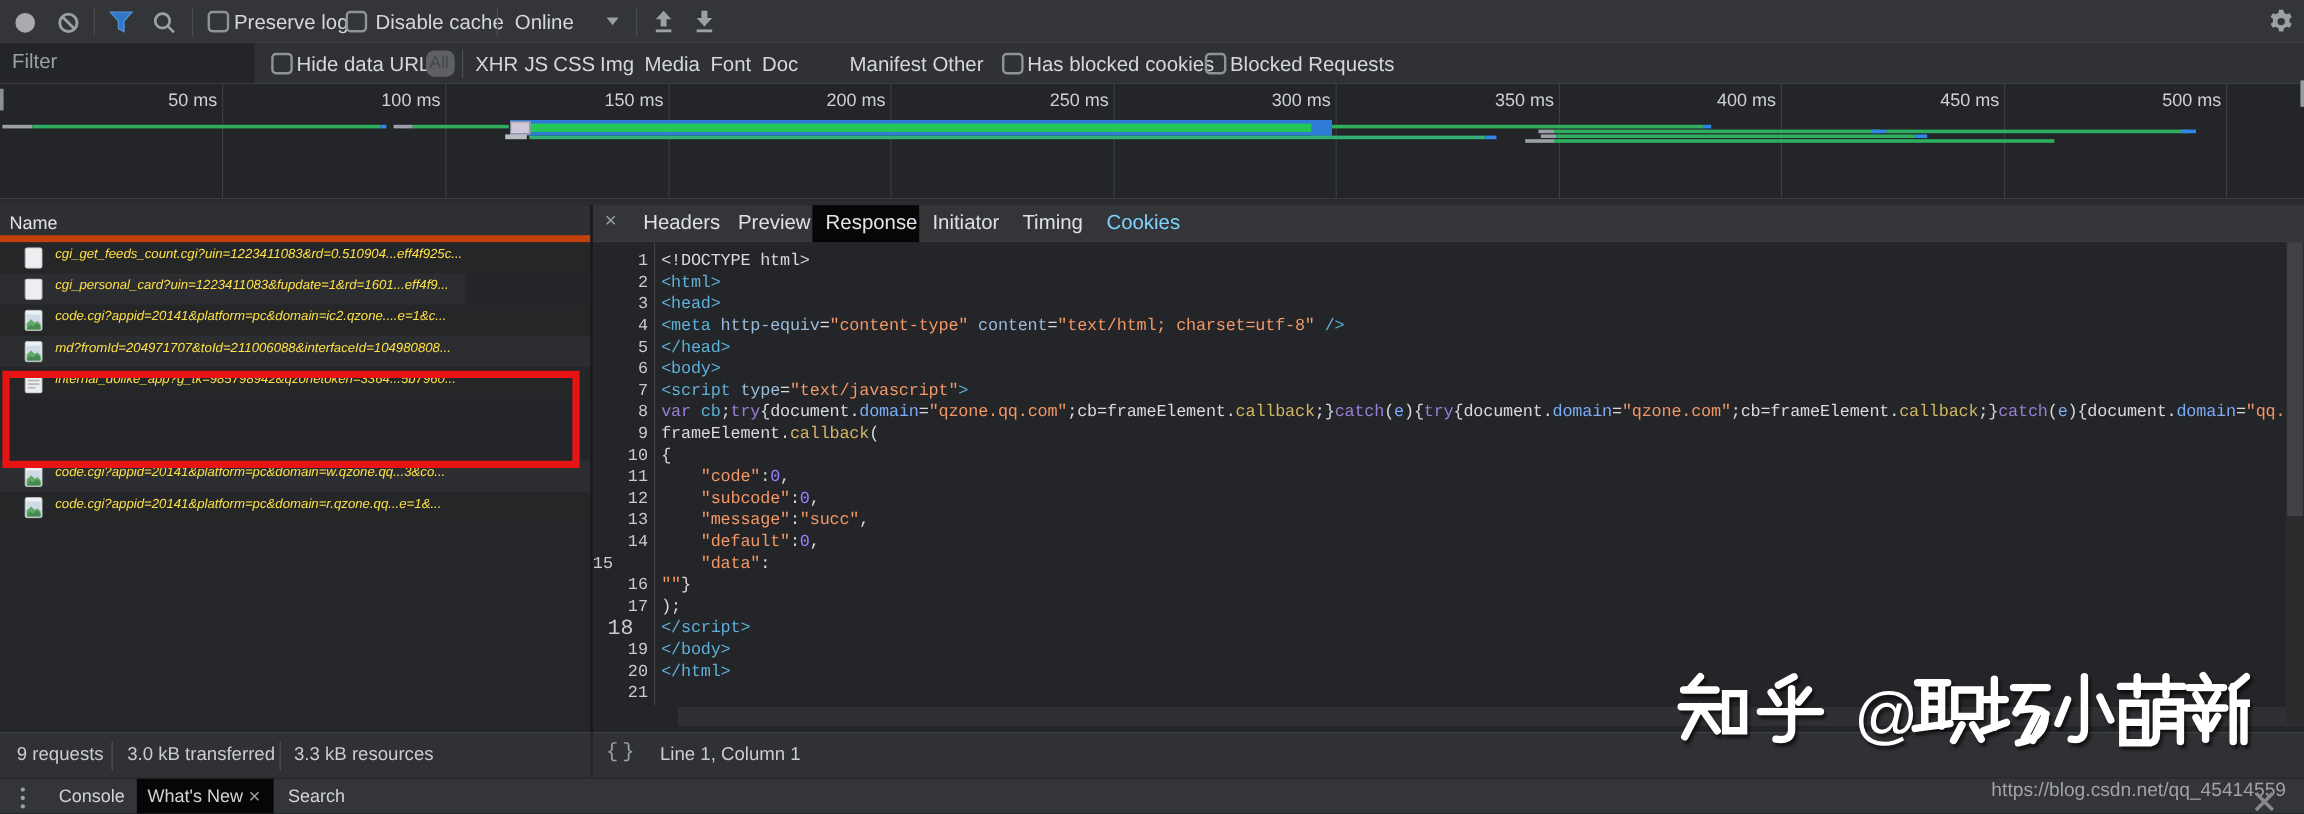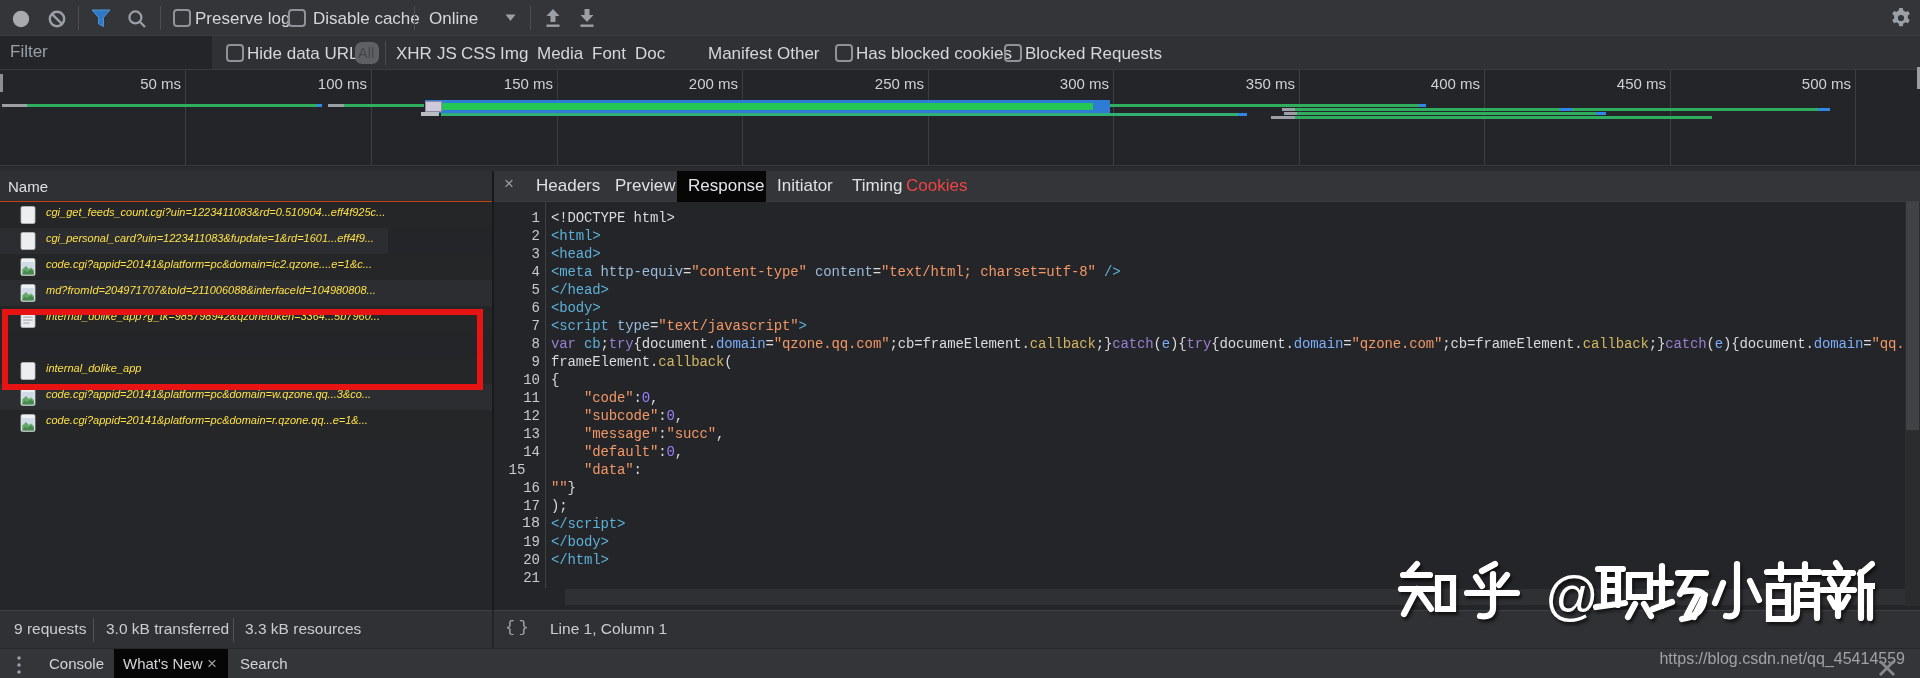--- a/index.html
+++ b/index.html
@@ -144,21 +144,21 @@
   <div class="abs" style="left:1818px;top:38px;width:12px;height:3px;background:#3286e8;"></div>
   <div class="abs" style="left:1284px;top:42px;width:13px;height:3px;background:#9aa0a6;"></div>
   <div class="abs" style="left:1297px;top:42px;width:299px;height:3px;background:#2fae5f;"></div>
   <div class="abs" style="left:1596px;top:42px;width:10px;height:3px;background:#3286e8;"></div>
   <div class="abs" style="left:1271px;top:46px;width:24px;height:3px;background:#9aa0a6;"></div>
   <div class="abs" style="left:1295px;top:46px;width:417px;height:3px;background:#2fae5f;"></div>
 </div>
 
 <div class="abs" style="left:0;top:167px;width:1920px;height:4px;background:#2a2c2f;"></div>
 
-<div class="abs" style="left:0;top:171px;width:492px;height:31px;background:#2e3033;border-bottom:1px solid #c2410c;">
+<div class="abs" style="left:0;top:171px;width:492px;height:31px;background:#2e3033;border-bottom:6px solid #c2410c;">
   <span class="abs" style="left:8px;top:7px;font-size:15px;color:#dfe1e3;">Name</span>
 </div>
 <div id="rows" class="abs" style="left:0;top:202px;width:492px;height:234px;font-size:11px;color:#fde047;font-style:italic;">
 <div class="abs" style="left:0;top:0px;width:492px;height:26px;background:#252628;overflow:hidden;">
   <svg class="abs" style="left:20px;top:4px;" width="16" height="18" viewBox="0 0 16 18">
         <use href="#ic-doc"></use>
       </svg>
   <span class="abs" style="left:46px;top:4px;white-space:nowrap;">cgi_get_feeds_count.cgi?uin=1223411083&amp;rd=0.510904...eff4f925c...</span>
 </div>
 <div class="abs" style="left:0;top:26px;width:388px;height:26px;background:#2c2d30;overflow:hidden;padding-left:13px;">
@@ -177,26 +177,20 @@
   <svg class="abs" style="left:20px;top:4px;" width="16" height="18" viewBox="0 0 16 18">
         <use href="#ic-img"></use>
       </svg>
   <span class="abs" style="left:46px;top:4px;white-space:nowrap;">md?fromId=204971707&amp;toId=211006088&amp;interfaceId=104980808...</span>
 </div>
 <div class="abs" style="left:0;top:104px;width:492px;height:26px;background:#252628;overflow:hidden;">
   <svg class="abs" style="left:20px;top:4px;" width="16" height="18" viewBox="0 0 16 18">
         <use href="#ic-js"></use>
       </svg>
   <span class="abs" style="left:46px;top:4px;white-space:nowrap;">internal_dolike_app?g_tk=985798942&amp;qzonetoken=3364...5b7960...</span>
-</div>
-<div class="abs" style="left:0;top:156px;width:492px;height:26px;background:#252628;overflow:hidden;">
-  <svg class="abs" style="left:20px;top:4px;" width="16" height="18" viewBox="0 0 16 18">
-        <use href="#ic-doc"></use>
-      </svg>
-  <span class="abs" style="left:46px;top:4px;white-space:nowrap;">internal_dolike_app</span>
 </div>
 <div class="abs" style="left:0;top:182px;width:492px;height:26px;background:#2c2d30;overflow:hidden;">
   <svg class="abs" style="left:20px;top:4px;" width="16" height="18" viewBox="0 0 16 18">
         <use href="#ic-img"></use>
       </svg>
   <span class="abs" style="left:46px;top:4px;white-space:nowrap;text-align:center;">code.cgi?appid=20141&amp;platform=pc&amp;domain=w.qzone.qq...3&amp;co...</span>
 </div>
 <div class="abs" style="left:0;top:208px;width:492px;height:26px;background:#252628;overflow:hidden;">
   <svg class="abs" style="left:20px;top:4px;" width="16" height="18" viewBox="0 0 16 18">
         <use href="#ic-img"></use>
@@ -232,21 +226,21 @@
 
 <div class="abs" style="left:494px;top:171px;width:1426px;height:31px;background:#333539;border-bottom:1px solid #3a3c40;"></div>
 <div id="tabs" class="abs" style="left:494px;top:171px;width:1426px;height:31px;">
   <span class="abs" style="left:10px;top:3px;font-size:17px;color:#9aa0a6;">×</span>
   <span class="abs txt" style="left:42px;top:5px;color:#dee0e2;">Headers</span>
   <span class="abs txt" style="left:121px;top:5px;color:#dee0e2;">Preview</span>
   <div class="abs" style="left:183px;top:0;width:89px;height:31px;background:#060606;"></div>
   <span class="abs txt" style="left:194px;top:5px;color:#e3e5e7;">Response</span>
   <span class="abs txt" style="left:283px;top:5px;color:#dee0e2;">Initiator</span>
   <span class="abs txt" style="left:358px;top:5px;color:#dee0e2;">Timing</span>
-  <span class="abs txt" style="left:412px;top:5px;color:#ef4444;">Cookies</span>
+  <span class="abs txt" style="left:428px;top:5px;color:#7dd3fc;">Cookies</span>
 </div>
 
 <div class="abs" style="left:494px;top:202px;width:1426px;height:386px;background:#242528;"></div>
 <div id="code" class="abs" style="left:494px;top:202px;width:1426px;height:386px;overflow:hidden;">
 <div class="abs" style="left:51px;top:0;width:1px;height:386px;background:#3f4146;"></div>
 <div class="abs mono" style="left:0;top:7px;width:46px;text-align:right;font-size:14px;line-height:18px;color:#c9cbcd;">1</div>
 <div class="abs mono" style="left:57px;top:7px;width:1354px;font-size:14px;line-height:18px;letter-spacing:-0.15px;white-space:pre;overflow:hidden;"><span class="c-def">&lt;!DOCTYPE html&gt;</span></div>
 <div class="abs mono" style="left:0;top:25px;width:46px;text-align:right;font-size:14px;line-height:18px;color:#c9cbcd;">2</div>
 <div class="abs mono" style="left:57px;top:25px;width:1354px;font-size:14px;line-height:18px;letter-spacing:-0.15px;white-space:pre;overflow:hidden;"><span class="c-tag">&lt;html&gt;</span></div>
 <div class="abs mono" style="left:0;top:43px;width:46px;text-align:right;font-size:14px;line-height:18px;color:#c9cbcd;">3</div>
@@ -266,27 +260,27 @@
 <div class="abs mono" style="left:0;top:169px;width:46px;text-align:right;font-size:14px;line-height:18px;color:#c9cbcd;">10</div>
 <div class="abs mono" style="left:57px;top:169px;width:1354px;font-size:14px;line-height:18px;letter-spacing:-0.15px;white-space:pre;overflow:hidden;"><span class="c-def">{</span></div>
 <div class="abs mono" style="left:0;top:187px;width:46px;text-align:right;font-size:14px;line-height:18px;color:#c9cbcd;">11</div>
 <div class="abs mono" style="left:57px;top:187px;width:1354px;font-size:14px;line-height:18px;letter-spacing:-0.15px;white-space:pre;overflow:hidden;"><span class="c-def">    </span><span class="c-str">"code"</span><span class="c-def">:</span><span class="c-num">0</span><span class="c-def">,</span></div>
 <div class="abs mono" style="left:0;top:205px;width:46px;text-align:right;font-size:14px;line-height:18px;color:#c9cbcd;">12</div>
 <div class="abs mono" style="left:57px;top:205px;width:1354px;font-size:14px;line-height:18px;letter-spacing:-0.15px;white-space:pre;overflow:hidden;"><span class="c-def">    </span><span class="c-str">"subcode"</span><span class="c-def">:</span><span class="c-num">0</span><span class="c-def">,</span></div>
 <div class="abs mono" style="left:0;top:223px;width:46px;text-align:right;font-size:14px;line-height:18px;color:#c9cbcd;">13</div>
 <div class="abs mono" style="left:57px;top:223px;width:1354px;font-size:14px;line-height:18px;letter-spacing:-0.15px;white-space:pre;overflow:hidden;"><span class="c-def">    </span><span class="c-str">"message"</span><span class="c-def">:</span><span class="c-str">"succ"</span><span class="c-def">,</span></div>
 <div class="abs mono" style="left:0;top:241px;width:46px;text-align:right;font-size:14px;line-height:18px;color:#c9cbcd;">14</div>
 <div class="abs mono" style="left:57px;top:241px;width:1354px;font-size:14px;line-height:18px;letter-spacing:-0.15px;white-space:pre;overflow:hidden;"><span class="c-def">    </span><span class="c-str">"default"</span><span class="c-def">:</span><span class="c-num">0</span><span class="c-def">,</span></div>
-<div class="abs mono" style="left:0;top:259px;width:46px;text-align:center;font-size:14px;line-height:18px;color:#c9cbcd;">15</div>
+<div class="abs mono" style="left:0;top:259px;width:46px;text-align:left;font-size:14px;line-height:18px;color:#c9cbcd;">15</div>
 <div class="abs mono" style="left:57px;top:259px;width:1354px;font-size:14px;line-height:18px;letter-spacing:-0.15px;white-space:pre;overflow:hidden;"><span class="c-def">    </span><span class="c-str">"data"</span><span class="c-def">:</span></div>
 <div class="abs mono" style="left:0;top:277px;width:46px;text-align:right;font-size:14px;line-height:18px;color:#c9cbcd;">16</div>
 <div class="abs mono" style="left:57px;top:277px;width:1354px;font-size:14px;line-height:18px;letter-spacing:-0.15px;white-space:pre;overflow:hidden;"><span class="c-str">""</span><span class="c-def">}</span></div>
 <div class="abs mono" style="left:0;top:295px;width:46px;text-align:right;font-size:14px;line-height:18px;color:#c9cbcd;">17</div>
 <div class="abs mono" style="left:57px;top:295px;width:1354px;font-size:14px;line-height:18px;letter-spacing:-0.15px;white-space:pre;overflow:hidden;"><span class="c-def">);</span></div>
-<div class="abs mono" style="left:0;top:313px;width:46px;text-align:right;font-size:15px;line-height:18px;color:#c9cbcd;">18</div>
+<div class="abs mono" style="left:0;top:313px;width:46px;text-align:center;font-size:18px;line-height:18px;color:#c9cbcd;">18</div>
 <div class="abs mono" style="left:57px;top:313px;width:1354px;font-size:14px;line-height:18px;letter-spacing:-0.15px;white-space:pre;overflow:hidden;"><span class="c-tag">&lt;/script&gt;</span></div>
 <div class="abs mono" style="left:0;top:331px;width:46px;text-align:right;font-size:14px;line-height:18px;color:#c9cbcd;">19</div>
 <div class="abs mono" style="left:57px;top:331px;width:1354px;font-size:14px;line-height:18px;letter-spacing:-0.15px;white-space:pre;overflow:hidden;"><span class="c-tag">&lt;/body&gt;</span></div>
 <div class="abs mono" style="left:0;top:349px;width:46px;text-align:right;font-size:14px;line-height:18px;color:#c9cbcd;">20</div>
 <div class="abs mono" style="left:57px;top:349px;width:1354px;font-size:14px;line-height:18px;letter-spacing:-0.15px;white-space:pre;overflow:hidden;"><span class="c-tag">&lt;/html&gt;</span></div>
 <div class="abs mono" style="left:0;top:367px;width:46px;text-align:right;font-size:14px;line-height:18px;color:#c9cbcd;">21</div>
 </div>
 
 <div class="abs" style="left:494px;top:588px;width:1426px;height:18px;background:#242528;"></div>
 <div class="abs" style="left:565px;top:589px;width:1340px;height:16px;background:#2e3033;"></div>

